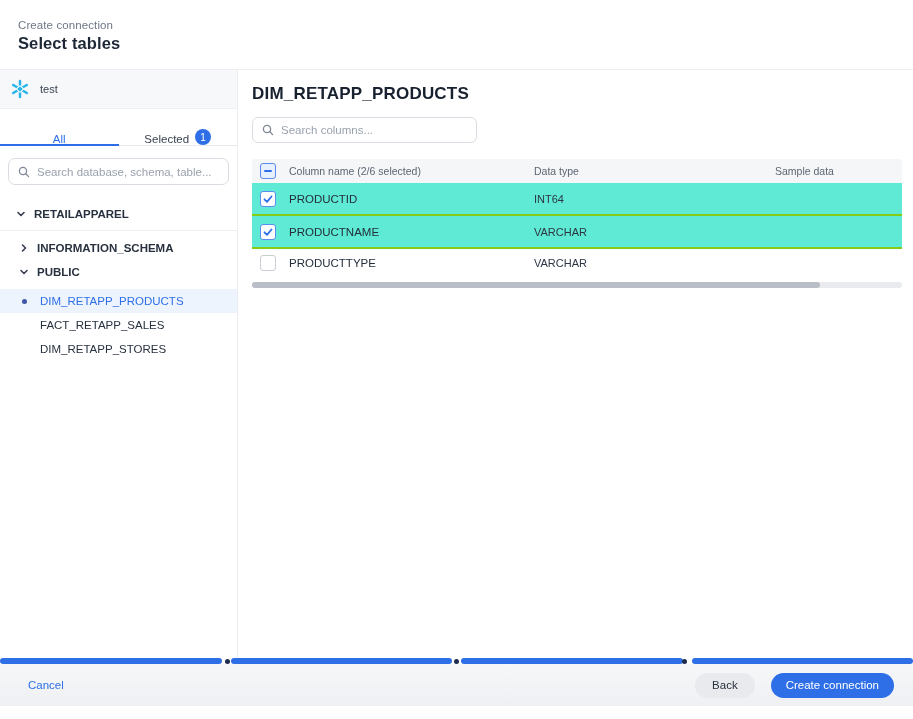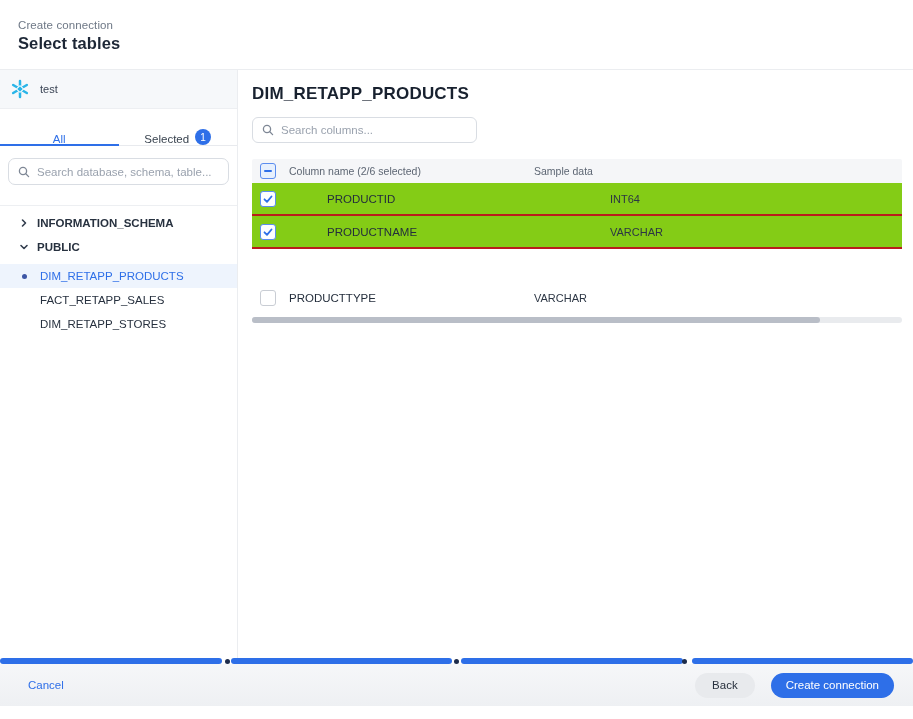--- a/index.html
+++ b/index.html
@@ -64,22 +64,22 @@
 
   
   .main { flex: 1; padding: 14px 13px 0 14px; background: #fff; overflow: hidden; }
   .main-title { font-size: 17px; font-weight: 700; color: #18212f; letter-spacing: .2px; }
   .main .search-box { margin: 13px 0 0 0; width: 225px; height: 25px; border-radius: 6px; }
 
   .cols-table { margin-top: 16px; width: 650px; font-size: 11px; }
   .t-row { display: grid; grid-template-columns: 37px 245px 241px 1fr; align-items: center; }
   .t-head { height: 24px; background: #f5f6f8; color: #5d6673; font-size: 10.5px; border-radius: 2px; }
   .t-body .t-row { height: 33px; background: #fff; }
-  .t-body .t-row.sel { background: #84cc16; border-bottom: 2px solid #b91c1c; gap: 38px; }
-  .t-body .t-row:last-child { height: 28px; margin-top: 35px; }
+  .t-body .t-row.sel { background: #5eead4; border-bottom: 2px solid #84cc16; }
+  .t-body .t-row:last-child { height: 28px; }
   .cell-check { padding-left: 8px; display: flex; align-items: center; }
   .cell-name { color: #242e3c; font-size: 11.5px; }
   .cell-type { color: #2c3644; }
   .cell-sample { color: #2c3644; }
 
   .checkbox {
     width: 16px; height: 16px; border-radius: 3px; border: 1px solid #c9cdd4; background: #fff;
     display: inline-flex; align-items: center; justify-content: center; cursor: pointer;
   }
   .checkbox.checked { border-color: #5b8def; background: #fdfeff; }
@@ -153,20 +153,28 @@
         <span style="display:inline-flex;">
           <svg width="12" height="12" viewBox="0 0 12 12" fill="none">
             <circle cx="5" cy="5" r="3.6" stroke="#7e8795" stroke-width="1.3"></circle>
             <line x1="7.8" y1="7.8" x2="10.6" y2="10.6" stroke="#7e8795" stroke-width="1.3" stroke-linecap="round"></line>
           </svg>
         </span>
         <input type="text" placeholder="Search database, schema, table..." style="">
       </div>
 
       <div class="tree">
+        <div class="tree-row db">
+          <span style="display:inline-flex;">
+            <svg width="10" height="10" viewBox="0 0 10 10">
+                <polyline points="2,3.5 5,6.5 8,3.5" fill="none" stroke="#333e4e" stroke-width="1.6" stroke-linecap="round" stroke-linejoin="round"></polyline>
+              </svg>
+          </span>
+          <span>RETAILAPPAREL</span>
+        </div>
         <div class="tree-divider"></div>
 
         <div class="tree-row schema">
           <span style="display:inline-flex;">
             <svg width="10" height="10" viewBox="0 0 10 10">
                 <polyline points="3.5,2 6.5,5 3.5,8" fill="none" stroke="#333e4e" stroke-width="1.6" stroke-linecap="round" stroke-linejoin="round"></polyline>
               </svg>
           </span>
           <span>INFORMATION_SCHEMA</span>
         </div>
@@ -209,20 +217,21 @@
       </div>
 
       <div class="cols-table">
         <div class="t-row t-head">
           <div class="cell-check">
             <span class="checkbox indeterminate">
               <span class="dash"></span>
             </span>
           </div>
           <div>Column name (2/6 selected)</div>
+          <div>Data type</div>
           <div>Sample data</div>
         </div>
 
         <div class="t-body">
           <div class="t-row sel">
             <div class="cell-check">
               <span class="checkbox checked">
                 <svg width="12" height="12" viewBox="0 0 12 12">
                     <polyline points="2.5,6.3 5,8.8 9.5,3.5" fill="none" stroke="#2e6fe8" stroke-width="1.8" stroke-linecap="round" stroke-linejoin="round"></polyline>
                   </svg>

